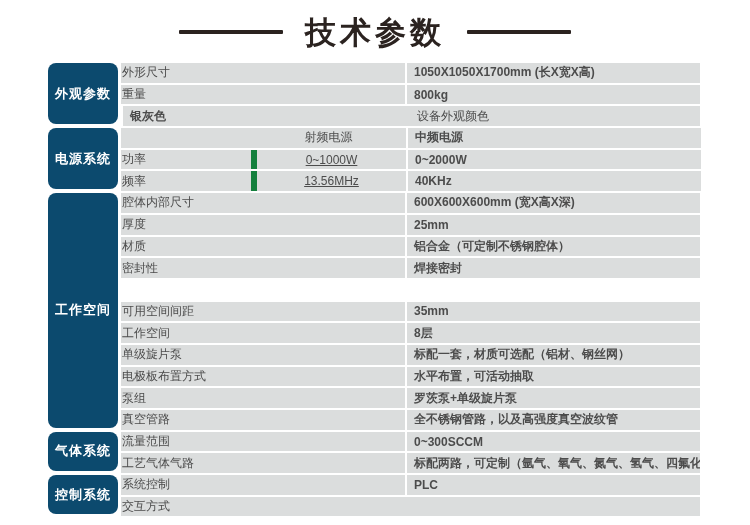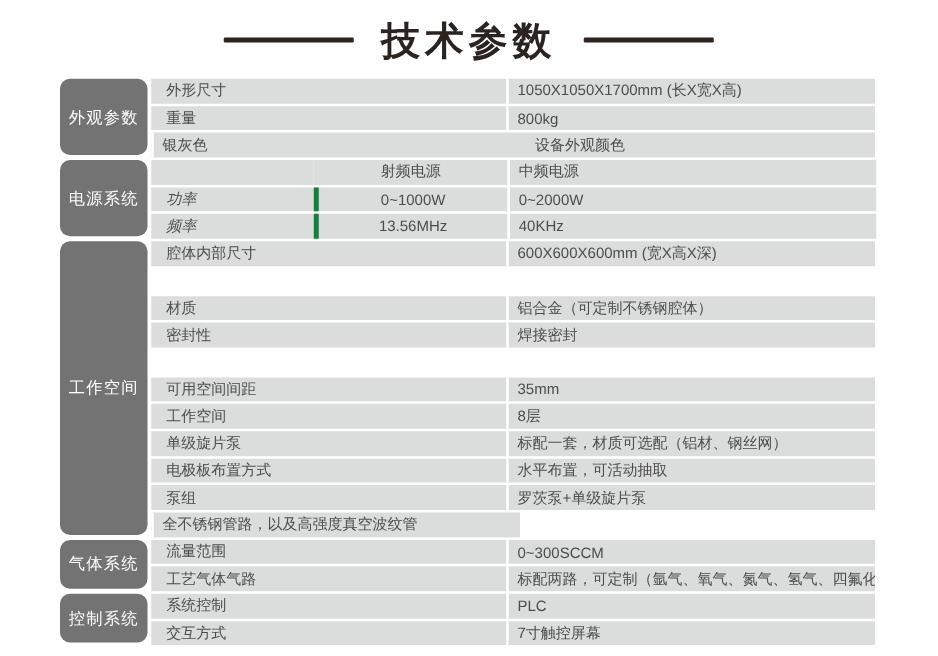--- a/index.html
+++ b/index.html
@@ -17,35 +17,35 @@
     letter-spacing: 4px; line-height: 1;
   }
 
   
   .spec-table {
     position: absolute; left: 48px; top: 63px; width: 652px;
   }
   .section { display: flex; align-items: stretch; }
   .category {
     flex: 0 0 70px; margin-right: 3px; margin-bottom: 4px;
-    background: #737373; border-radius: 8px;
+    background: #0c4a6e; border-radius: 8px;
     display: flex; align-items: center; justify-content: center;
-    color: #ffffff; font-size: 13px; font-weight: 400; letter-spacing: 1px;
+    color: #ffffff; font-size: 13px; font-weight: 700; letter-spacing: 1px;
   }
   .rows { flex: 1 1 auto; display: flex; flex-direction: column; }
   .row { display: flex; height: 19.7px; margin-bottom: 2px; }
   .cell {
     background: #dbdddd; color: #4c4c4c; font-size: 12px;
     display: flex; align-items: center; overflow: hidden; white-space: nowrap;
   }
-  .cell.label { flex: 1 1 auto; padding-left: 12px; }
-  .cell.label.narrow { flex: 0 0 130px; font-style: italic; }
+  .cell.label { flex: 1 1 auto; padding-left: 1px; }
+  .cell.label.narrow { flex: 0 0 130px; }
   .cell.mid { flex: 0 0 155px; justify-content: center; }
-  .cell.mid.divided { border-left: 4px solid #15803d; }
-  .cell.value { flex: 0 0 295px; padding-left: 7px; border-left: 2px solid #ffffff; }
+  .cell.mid.divided { border-left: 6px solid #15803d; text-decoration: underline; }
+  .cell.value { flex: 0 0 295px; padding-left: 7px; border-left: 2px solid #ffffff; font-weight: bold; }
 </style>
 </head>
 <body>
 
 <div class="title-row">
   <span class="title-line"></span>
   <h1 class="title-text">技术参数</h1>
   <span class="title-line"></span>
 </div>
 
@@ -88,20 +88,22 @@
       </div>
     </div>
     <div class="section">
       <div class="category">工作空间</div>
       <div class="rows">
         <div class="row">
           <div class="cell label">腔体内部尺寸</div>
           <div class="cell value">600X600X600mm (宽X高X深)</div>
         </div>
         <div class="row">
+          <div class="cell label">厚度</div>
+          <div class="cell value">25mm</div>
         </div>
         <div class="row">
           <div class="cell label">材质</div>
           <div class="cell value">铝合金（可定制不锈钢腔体）</div>
         </div>
         <div class="row">
           <div class="cell label">密封性</div>
           <div class="cell value">焊接密封</div>
         </div>
         <div class="row">
@@ -120,20 +122,21 @@
         </div>
         <div class="row">
           <div class="cell label">电极板布置方式</div>
           <div class="cell value">水平布置，可活动抽取</div>
         </div>
         <div class="row">
           <div class="cell label">泵组</div>
           <div class="cell value">罗茨泵+单级旋片泵</div>
         </div>
         <div class="row">
+          <div class="cell label">真空管路</div>
           <div class="cell value">全不锈钢管路，以及高强度真空波纹管</div>
         </div>
       </div>
     </div>
     <div class="section">
       <div class="category">气体系统</div>
       <div class="rows">
         <div class="row">
           <div class="cell label">流量范围</div>
           <div class="cell value">0~300SCCM</div>
@@ -146,17 +149,16 @@
     </div>
     <div class="section">
       <div class="category">控制系统</div>
       <div class="rows">
         <div class="row">
           <div class="cell label">系统控制</div>
           <div class="cell value">PLC</div>
         </div>
         <div class="row">
           <div class="cell label">交互方式</div>
-          <div class="cell value">7寸触控屏幕</div>
         </div>
       </div>
     </div>
   </div>
 
 </body></html>

